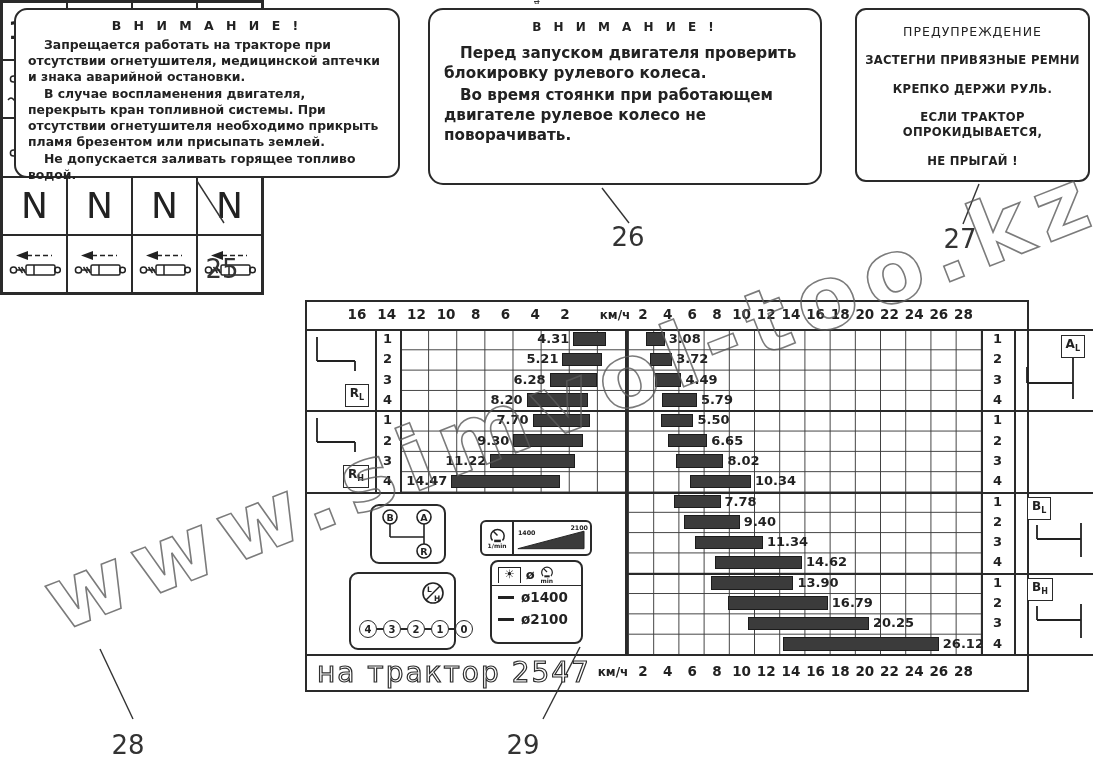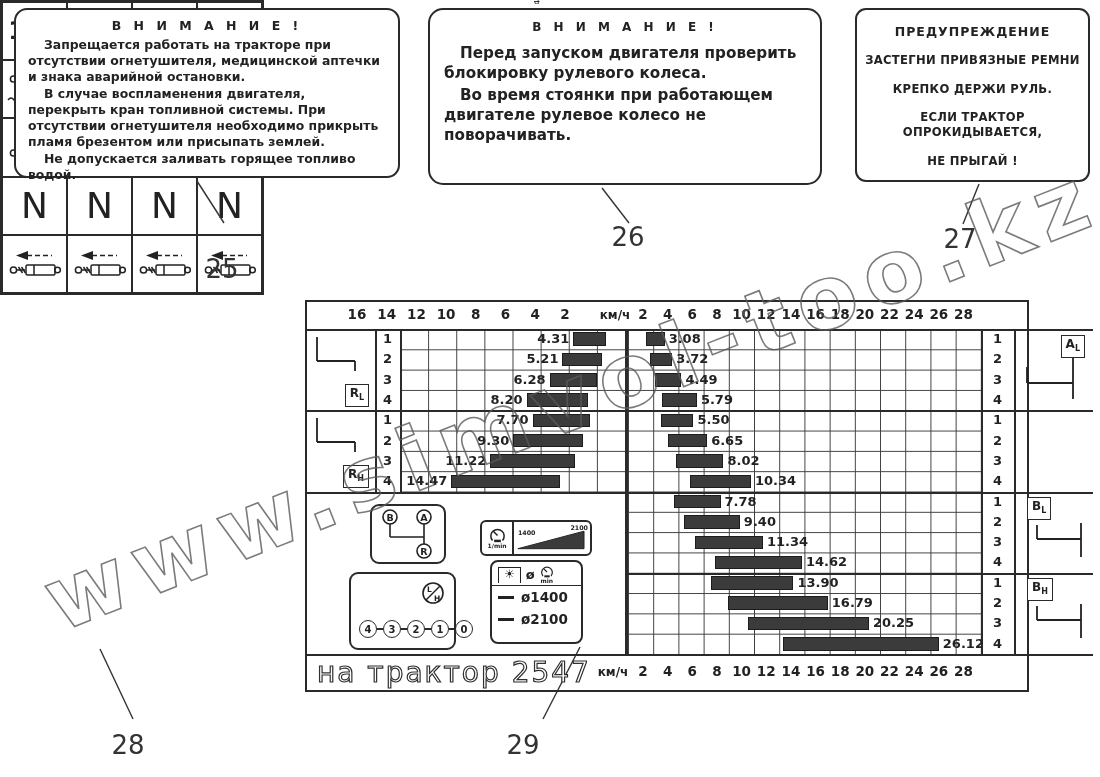--- a/index.html
+++ b/index.html
@@ -10,21 +10,21 @@
   .plate{position:absolute;border:2px solid #2a2a2a;background:#fff;box-sizing:border-box;}
   .plate h3{margin:2px 0 4px 0;text-align:center;font-weight:700;}
   .plate p{margin:2px 0;line-height:1.27;text-indent:16px;}
   #plate25{left:14px;top:8px;width:386px;height:170px;border-radius:13px;padding:6px 12px;}
   #plate25 h3{font-size:12.5px;letter-spacing:4px;}
   #plate25 p{font-size:12.4px;font-weight:600;}
   #plate26{left:428px;top:8px;width:394px;height:177px;border-radius:15px;padding:8px 14px;}
   #plate26 h3{font-size:12px;letter-spacing:4px;margin-bottom:9px;}
   #plate26 p{font-size:15.2px;font-weight:600;line-height:1.32;}
   #plate27{left:855px;top:8px;width:235px;height:174px;border-radius:11px;padding:8px 6px;text-align:center;}
-  #plate27 h3{font-size:12.5px;letter-spacing:1px;margin:6px 0 0 0;font-weight:700;}
+  #plate27 h3{font-size:12.5px;letter-spacing:1px;margin:6px 0 0 0;font-weight:400;}
   #plate27 p{font-size:11.6px;font-weight:700;margin:14px 0;text-indent:0;letter-spacing:.3px;}
   
   .callout{position:absolute;width:44px;text-align:center;font-size:26px;color:#333;}
   #leaders{position:absolute;left:0;top:0;pointer-events:none;}
   
   #plate28{left:18px;top:390px;width:264px;height:295px;display:grid;
            grid-template-columns:repeat(4,1fr);grid-template-rows:repeat(5,1fr);
            border:2px solid #2a2a2a;box-sizing:border-box;}
   #plate28 .cell{border:1px solid #2a2a2a;display:flex;flex-direction:column;
                  align-items:center;justify-content:center;gap:1px;}

